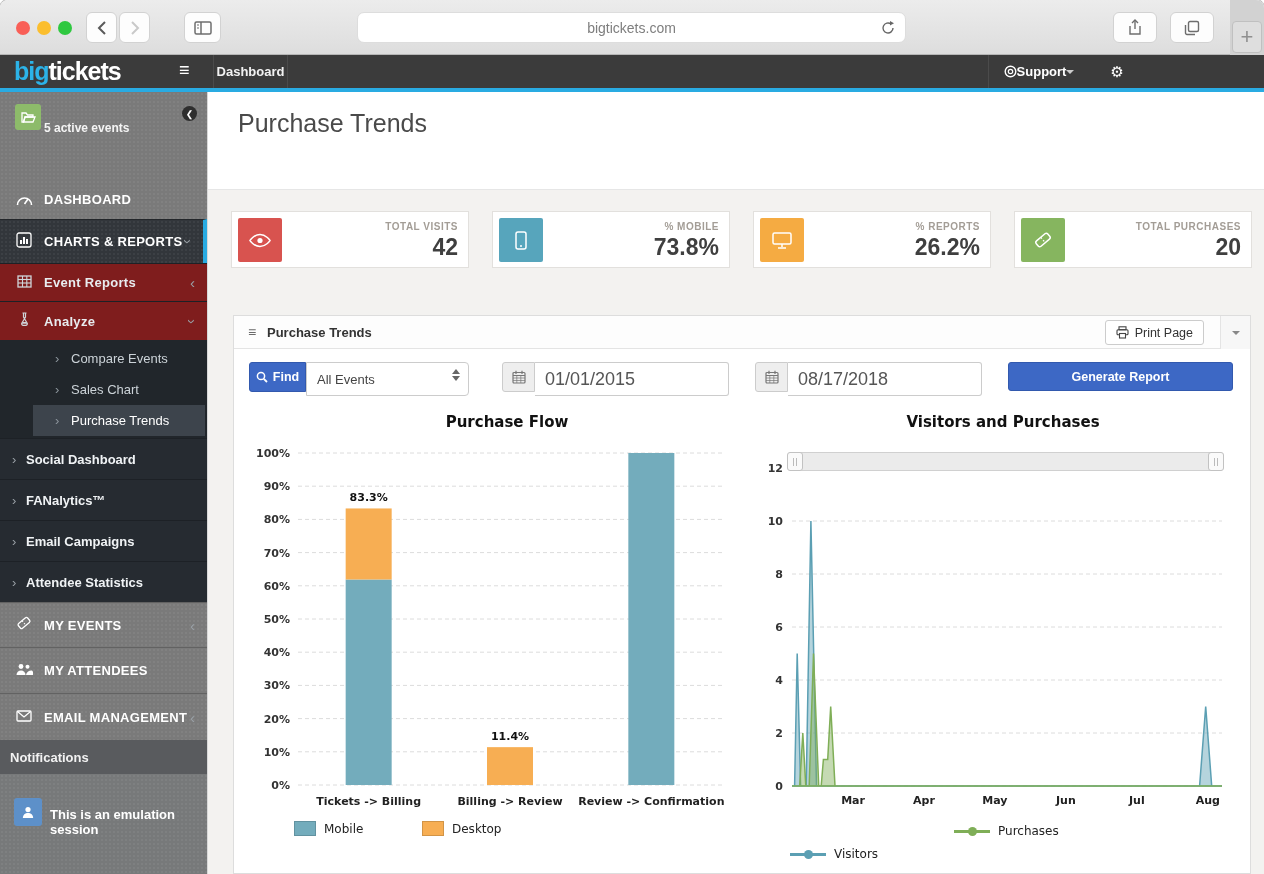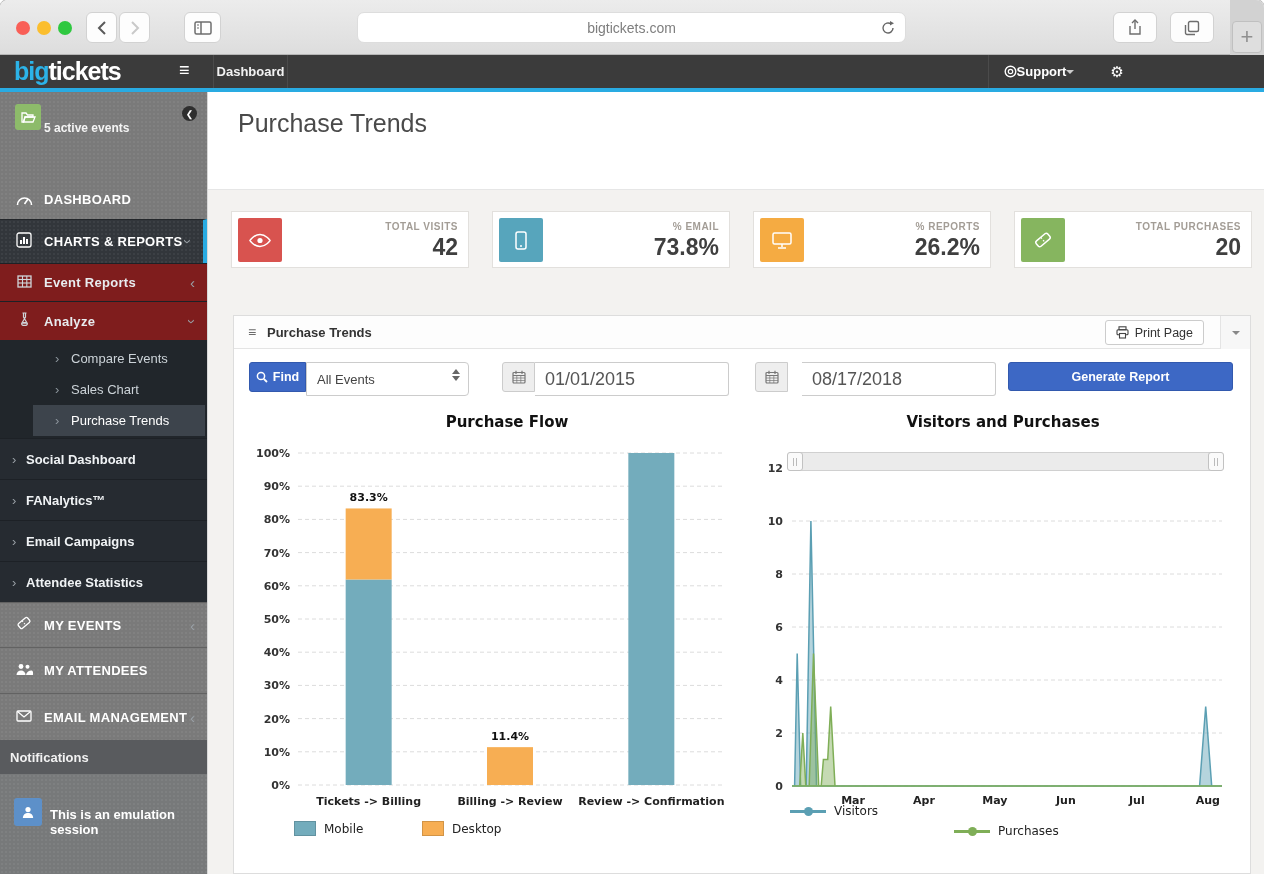--- a/index.html
+++ b/index.html
@@ -382,21 +382,21 @@
       <span class="stat-label">TOTAL VISITS</span>
       <span class="stat-value">42</span>
     </div>
     <div class="stat-card" style="left:284px">
       <span class="stat-ico" style="background:#57a5bc">
         <svg width="12" height="19" viewBox="0 0 12 19">
             <rect x="1" y="1" width="10" height="17" rx="2" fill="none" stroke="#fff" stroke-width="1.5"></rect>
             <circle cx="6" cy="15" r="1" fill="#fff"></circle>
           </svg>
       </span>
-      <span class="stat-label">% EMAIL</span>
+      <span class="stat-label">% MOBILE</span>
       <span class="stat-value">73.8%</span>
     </div>
     <div class="stat-card" style="left:545px">
       <span class="stat-ico" style="background:#f5ab42">
         <svg width="20" height="17" viewBox="0 0 20 17">
             <rect x="1" y="1" width="18" height="11" rx="1.5" fill="none" stroke="#fff" stroke-width="1.5"></rect>
             <line x1="10" y1="12" x2="10" y2="15" stroke="#fff" stroke-width="1.5"></line>
             <line x1="6" y1="16" x2="14" y2="16" stroke="#fff" stroke-width="1.5"></line>
           </svg>
       </span>
@@ -467,21 +467,21 @@
             <rect x="1" y="2.5" width="12" height="10.5" rx="1" fill="none" stroke="#777" stroke-width="1.2"></rect>
             <line x1="4" y1="0.8" x2="4" y2="4" stroke="#777" stroke-width="1.2"></line>
             <line x1="10" y1="0.8" x2="10" y2="4" stroke="#777" stroke-width="1.2"></line>
             <line x1="1" y1="5.5" x2="13" y2="5.5" stroke="#777" stroke-width="1"></line>
             <line x1="1" y1="8" x2="13" y2="8" stroke="#777" stroke-width="0.7"></line>
             <line x1="1" y1="10.5" x2="13" y2="10.5" stroke="#777" stroke-width="0.7"></line>
             <line x1="4.8" y1="5.5" x2="4.8" y2="13" stroke="#777" stroke-width="0.7"></line>
             <line x1="8.8" y1="5.5" x2="8.8" y2="13" stroke="#777" stroke-width="0.7"></line>
           </svg>
       </div>
-      <input class="date-input" style="left: 554px; margin-left: 14px;" value="08/17/2018">
+      <input class="date-input" style="left: 554px;" value="08/17/2018">
 
       <div id="generate-btn" class="blue-btn">
         <span>Generate Report</span>
       </div>
 
       <div class="chart-title" style="left:73px">Purchase Flow</div>
       <div class="chart-title" style="left:569px">Visitors and Purchases</div>
 
       <svg id="bar-svg" class="chart" style="left:13px" width="490" height="400">
           <line x1="51" y1="352" x2="475" y2="352" class="grid"></line>
@@ -552,21 +552,21 @@
       </div>
 
       <div class="legend" style="left:60px; top:505px">
         <span class="swatch" id="sw-mobile" style="background: rgb(115, 172, 188);"></span>
         <span>Mobile</span>
       </div>
       <div class="legend" style="left:188px; top:505px">
         <span class="swatch" id="sw-desktop" style="background: rgb(247, 174, 83);"></span>
         <span>Desktop</span>
       </div>
-      <div class="legend" style="left:556px; top:488px">
+      <div class="legend" style="left:556px; top:531px">
         <span class="line-marker">
             <b id="lm-v-line" style="background: rgb(91, 159, 179);"></b>
             <s id="lm-v-dot" style="background: rgb(91, 159, 179);"></s>
           </span>
         <span>Visitors</span>
       </div>
       <div class="legend" style="left:720px; top:508px">
         <span class="line-marker">
             <b id="lm-p-line" style="background: rgb(127, 174, 87);"></b>
             <s id="lm-p-dot" style="background: rgb(127, 174, 87);"></s>

